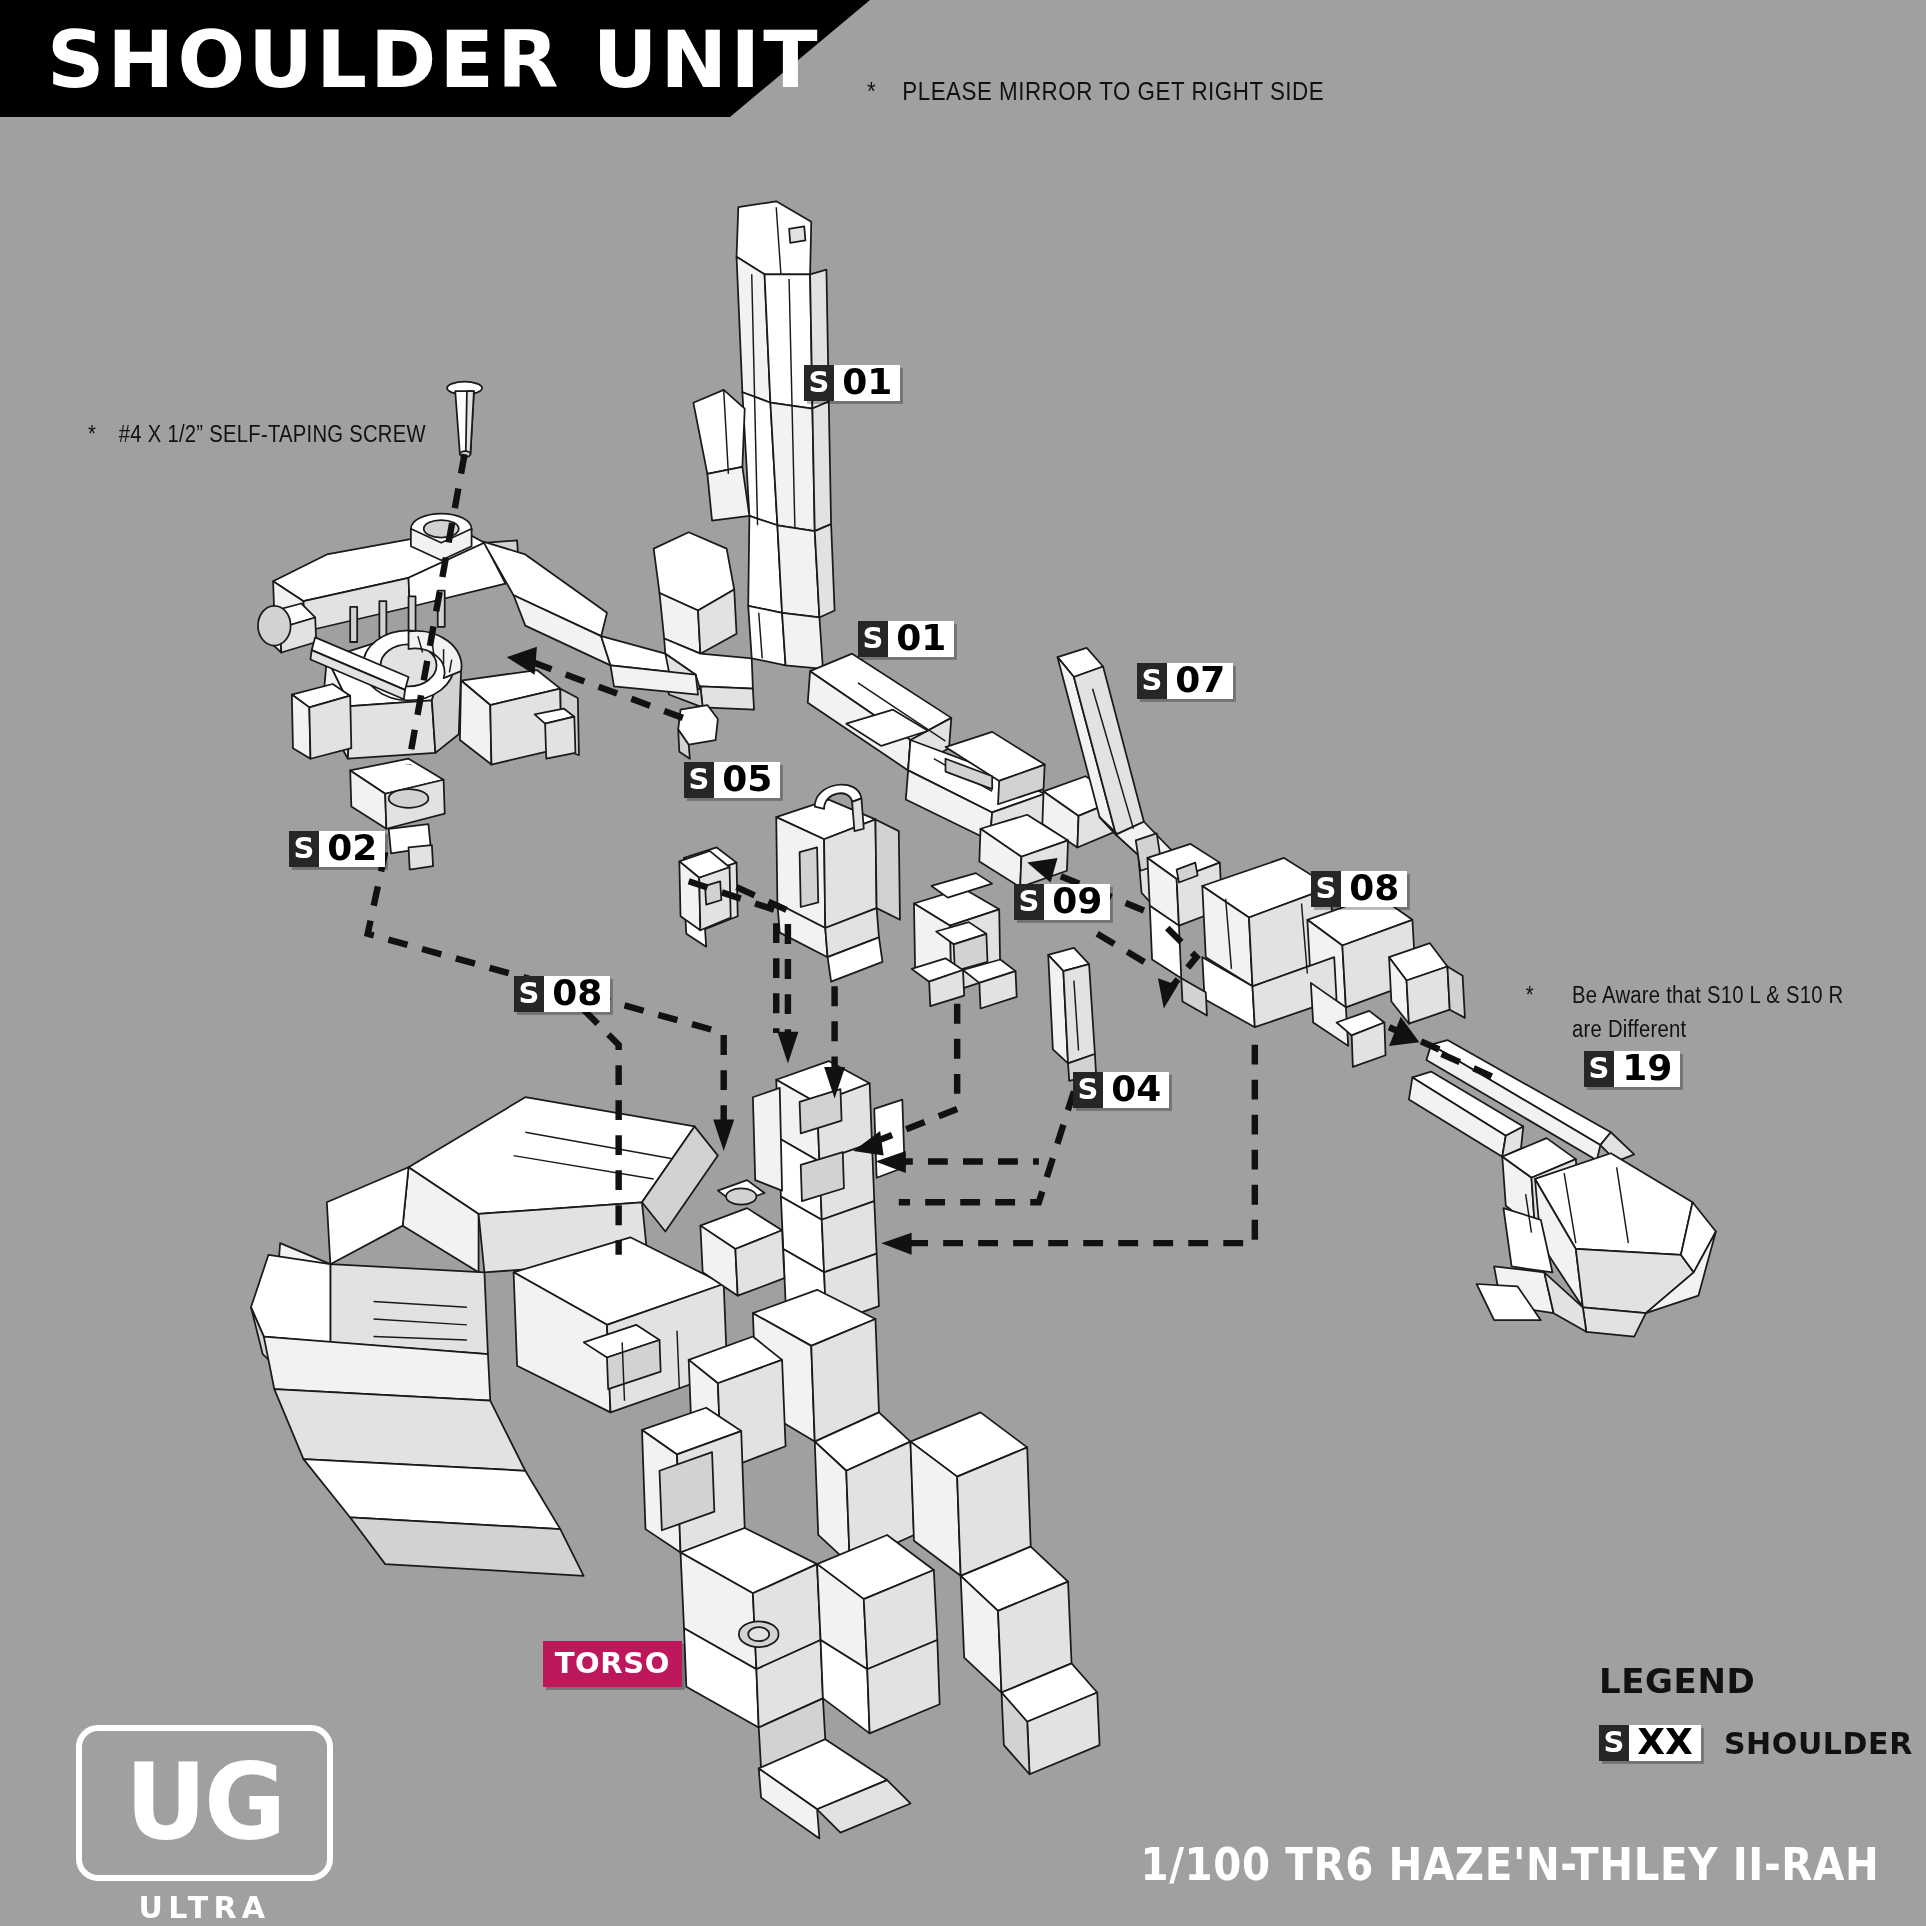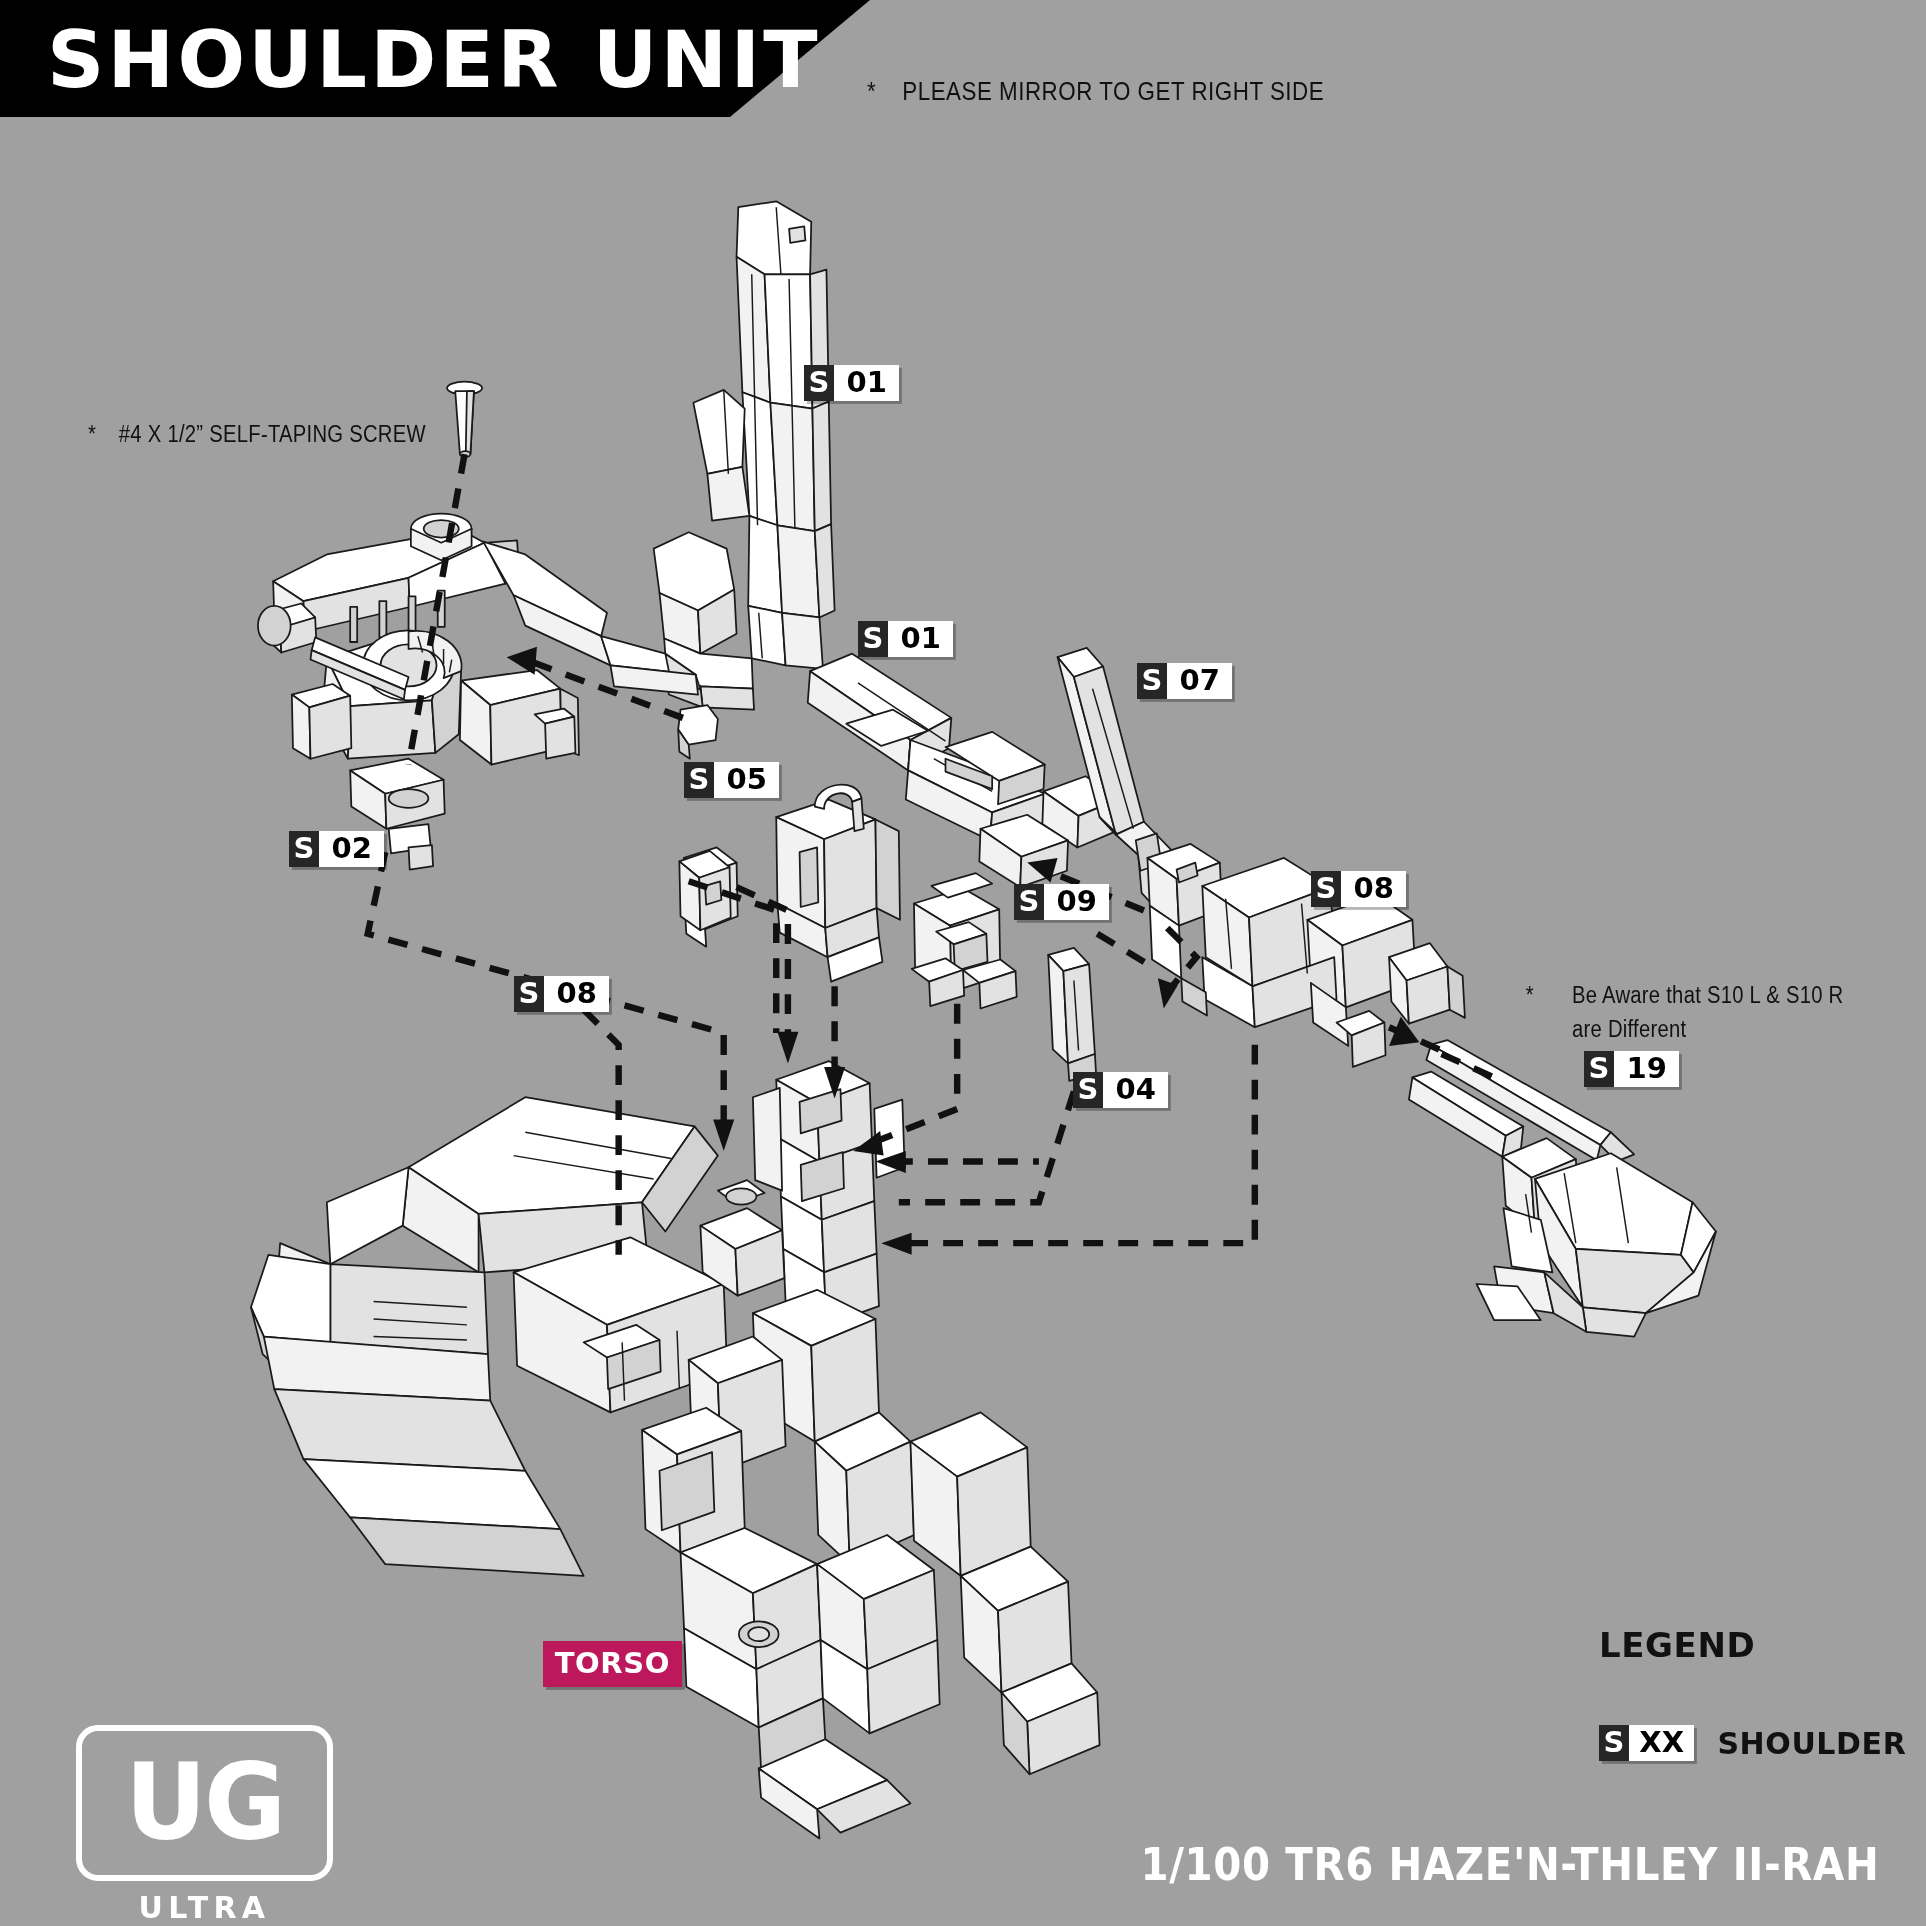--- a/index.html
+++ b/index.html
@@ -56,36 +56,36 @@
     background:#262626;color:#fff;
     display:flex;align-items:center;justify-content:center;
     width:30px;font-weight:bold;font-size:29px;line-height:1;
     font-family:"DejaVu Sans","Liberation Sans",sans-serif;
     padding-bottom:1.8px;
   }
   .tag .num{
     background:#fff;color:#000;
     display:flex;align-items:center;justify-content:center;
     min-width:49px;padding:0 8.2px;
-    font-weight:bold;font-size:29px;line-height:1;
+    font-weight:bold;font-size:36px;line-height:1;
     font-family:"DejaVu Sans","Liberation Sans",sans-serif;
     padding-bottom:1.8px;
   }
   .tag-solid{
     position:absolute;background:#be185d;color:#fff;
     font-weight:bold;font-size:29px;
     padding:4.7px 11.7px 7px 11.7px;
     box-shadow:2.9px 2.9px 0 rgba(0,0,0,.28);
     font-family:"DejaVu Sans","Liberation Sans",sans-serif;
     letter-spacing:0.6px;
   }
 
   
   .legend-title{
-    position:absolute;left:1599px;top:1625px;
+    position:absolute;left:1599px;top:1661px;
     font-size:34px;font-weight:bold;color:#111;letter-spacing:0.6px;
     font-family:"DejaVu Sans","Liberation Sans",sans-serif;
   }
   .legend-row{position:absolute;left:1599px;top:1725px;display:flex;align-items:center;}
   .legend-row .tag{position:relative;}
   .legend-label{
     margin-left:23px;font-size:30px;font-weight:bold;color:#111;letter-spacing:0.6px;
     font-family:"DejaVu Sans","Liberation Sans",sans-serif;
   }
 

